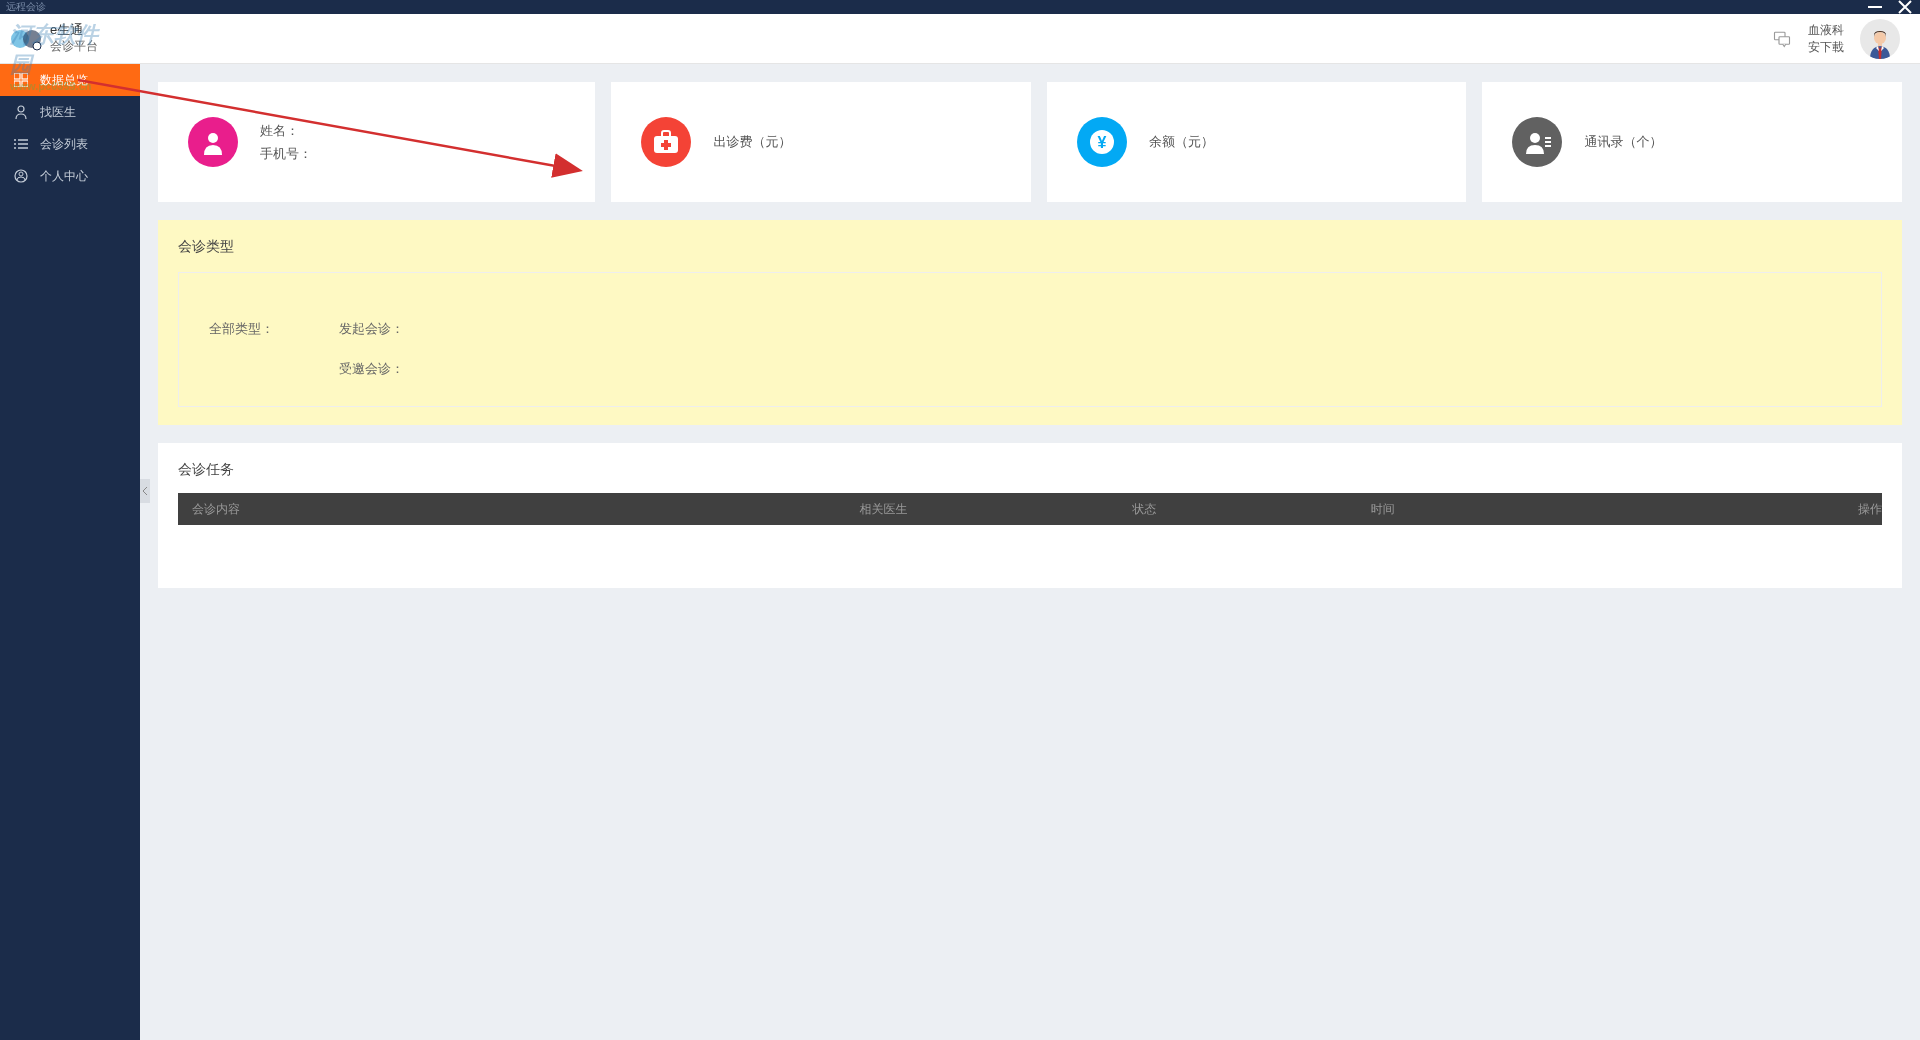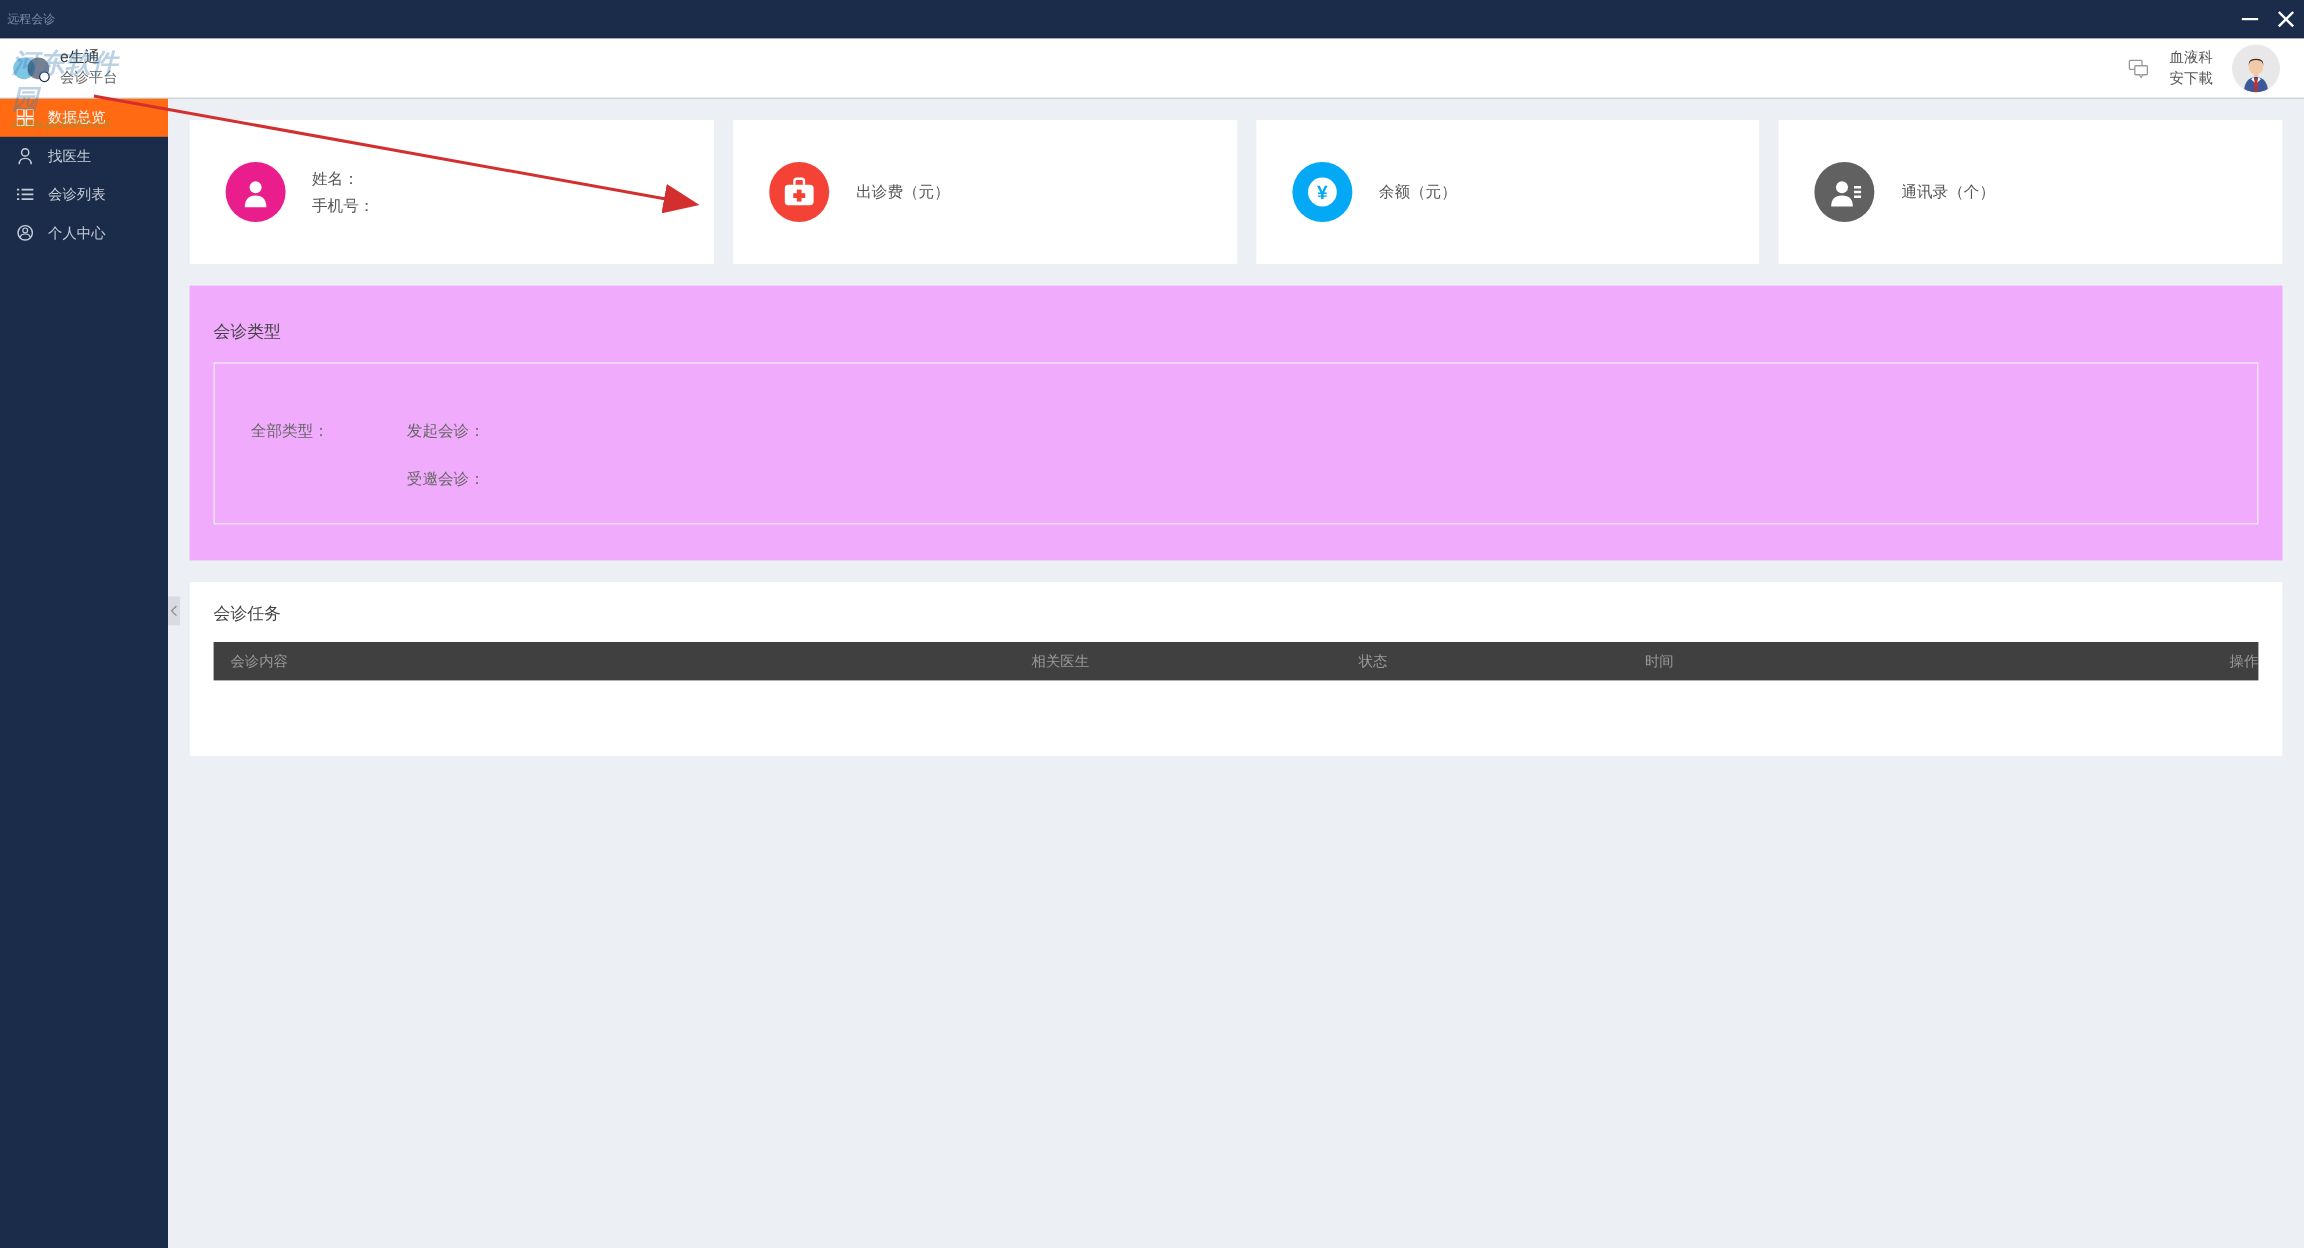--- a/index.html
+++ b/index.html
@@ -1,18 +1,18 @@
 <!DOCTYPE html>
 <html><head>
   <meta charset="utf-8">
   <style>
     * { margin: 0; padding: 0; box-sizing: border-box; font-family: "Microsoft YaHei", Arial, sans-serif; }
     body { background: #1b2c4a; overflow: hidden; }
     
-    .titlebar { height: 32px; background: #1b2c4a; color: #7a8ca8; font-size: 10px; padding-left: 6px; display: flex; align-items: center; justify-content: space-between; }
+    .titlebar { height: 14px; background: #1b2c4a; color: #7a8ca8; font-size: 10px; padding-left: 6px; display: flex; align-items: center; justify-content: space-between; }
     .titlebar-controls { display: flex; gap: 0; }
     .titlebar-btn { width: 30px; height: 14px; display: flex; align-items: center; justify-content: center; color: #fff; font-size: 12px; cursor: pointer; }
     
     .header { height: 50px; background: #fff; border-bottom: 1px solid #e5e5e5; display: flex; align-items: center; justify-content: space-between; padding: 0 20px 0 10px; position: relative; }
     .logo-area { display: flex; align-items: center; gap: 6px; position: relative; }
     .logo-text { font-size: 13px; color: #333; line-height: 1.2; }
     .logo-sub { font-size: 12px; color: #666; }
     .watermark { position: absolute; left: 0; top: -2px; opacity: 0.35; pointer-events: none; }
     .watermark-text1 { font-size: 22px; color: #3b7fb5; font-weight: bold; font-style: italic; }
     .watermark-text2 { font-size: 11px; color: #4caf4f; font-weight: bold; }
@@ -36,21 +36,21 @@
     .stat-card { flex: 1; background: #fff; height: 120px; display: flex; align-items: center; padding: 0 30px; gap: 22px; }
     .stat-card:first-child { flex: 1.05; }
     .stat-icon { width: 50px; height: 50px; border-radius: 50%; display: flex; align-items: center; justify-content: center; flex-shrink: 0; }
     .stat-icon.pink { background: #e91e8c; }
     .stat-icon.red { background: #f44336; }
     .stat-icon.blue { background: #03a9f4; }
     .stat-icon.gray { background: #616161; }
     .stat-text { font-size: 13px; color: #555; line-height: 1.8; }
     
     .panels-row { display: flex; gap: 18px; }
-    .panel { flex: 1; background: #f0abfc; padding: 30px 20px; }
+    .panel { flex: 1; background: #fef9c3; padding: 18px 20px; }
     .panel-title { font-size: 14px; color: #444; margin-bottom: 16px; }
     .panel-inner { border: 1px solid #eee; padding: 28px 30px; min-height: 130px; }
     .panel-inner.status { min-height: 130px; }
     .row-items { display: flex; gap: 50px; font-size: 13px; color: #666; margin-bottom: 22px; margin-top: 19px; }
     .row-items:last-child { margin-bottom: 0; }
     .row-label { min-width: 80px; }
     
     .tasks-panel { background: #fff; margin-top: 18px; padding: 18px 20px 13px; }
     .tasks-title { font-size: 14px; color: #444; margin-bottom: 14px; }
     .tasks-header { background: #404040; height: 32px; display: flex; align-items: center; font-size: 12px; color: #999; }

